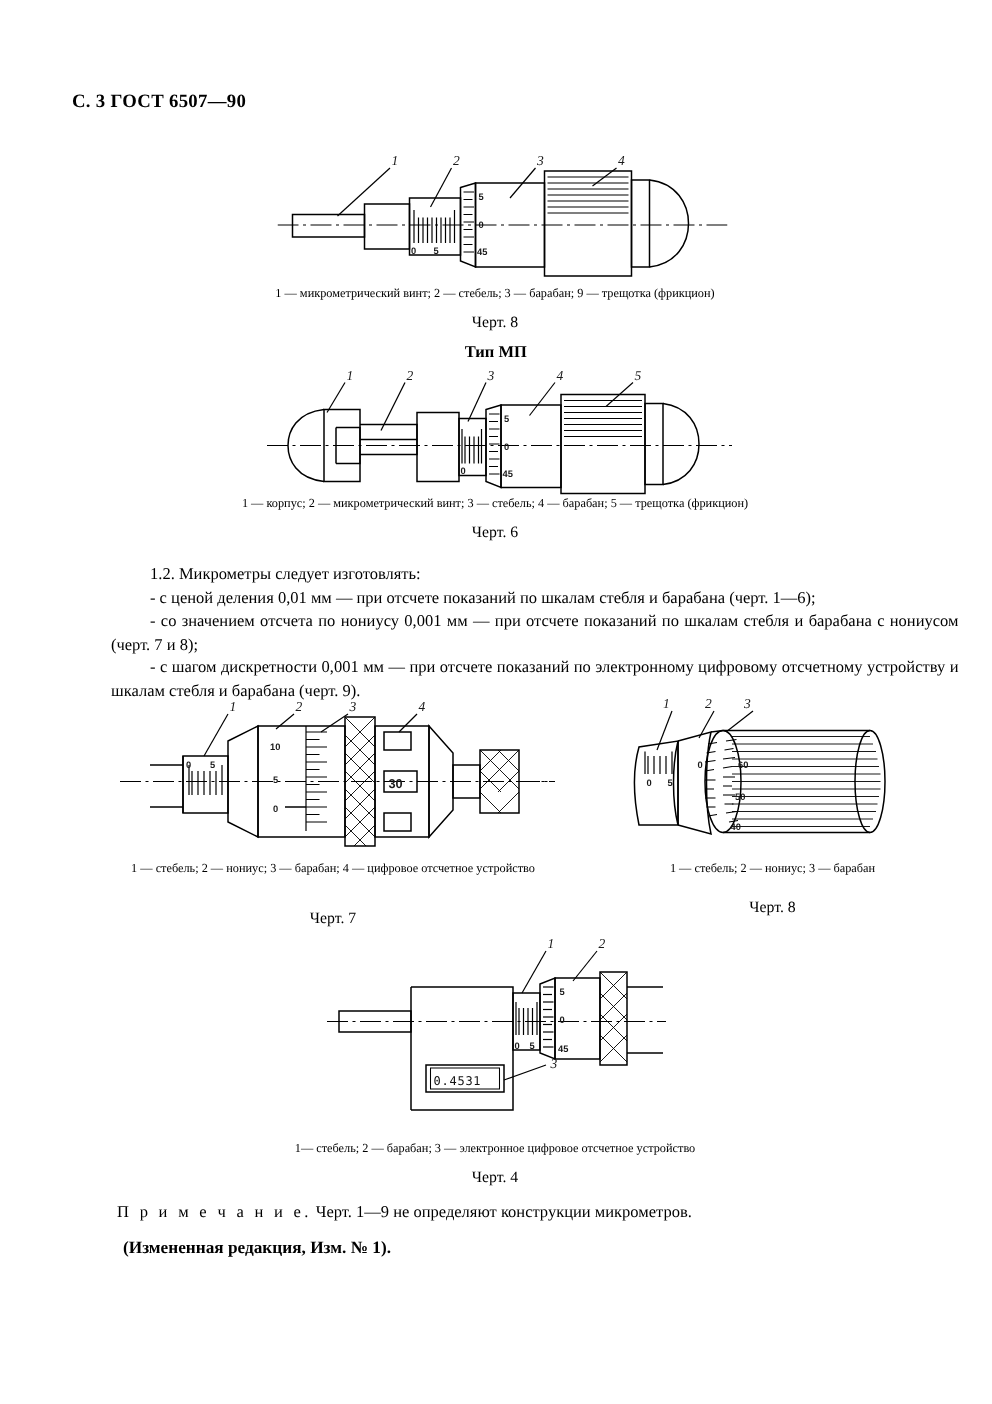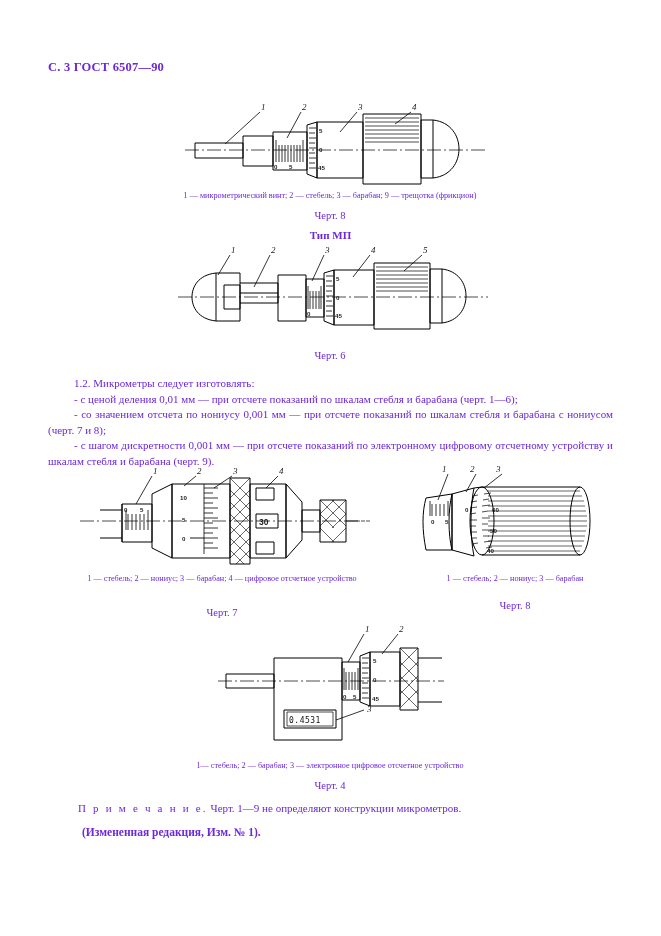--- a/index.html
+++ b/index.html
@@ -6,21 +6,21 @@
     margin: 0;
     padding: 0;
     background: #ffffff;
   }
   .page {
     position: relative;
     width: 661px;
     height: 936px;
     background: #ffffff;
     font-family: "Liberation Serif", "DejaVu Serif", serif;
-    color: #6d28d9;
+    color: #000000;
     overflow: hidden;
   }
   .page-header {
     position: absolute;
     left: 48px;
     top: 60px;
     font-size: 12.5px;
     font-weight: bold;
     letter-spacing: 0.2px;
   }
@@ -41,20 +41,21 @@
   .fig-number {
     position: absolute;
     font-size: 10.5px;
     text-align: center;
   }
   .body-text {
     position: absolute;
     font-size: 11px;
     line-height: 1.42;
     text-align: justify;
+    margin-left: 26px;
   }
   .body-text p { margin: 0; }
   .indent { text-indent: 26px; }
   .note {
     position: absolute;
     font-size: 11px;
   }
   .note .spaced { letter-spacing: 2.2px; }
   .bold-note {
     position: absolute;
@@ -245,20 +246,21 @@
       <text class="lbl" x="147" y="8">3</text>
       <text class="lbl" x="193" y="8">4</text>
       <text class="lbl" x="245" y="8">5</text>
       <text class="scl" x="129" y="71">0</text>
       <text class="scl" x="158" y="36">5</text>
       <text class="scl" x="158" y="55">0</text>
       <text class="scl" x="157" y="73">45</text>
     </svg>
   </div>
 
+  <div class="fig-caption" style="left:55px; top:330px; width:550px;">1 — корпус; 2 — микрометрический винт; 3 — стебель; 4 — барабан; 5 — трещотка (фрикцион)</div>
   <div class="fig-number" style="left:55px; top:350px; width:550px;">Черт. 6</div>
 
   <div class="body-text" style="left:48px; top:376px; width:565px;">
     <p class="indent">1.2.  Микрометры следует изготовлять:</p>
     <p class="indent">- с ценой деления 0,01 мм — при отсчете показаний по шкалам стебля и барабана (черт. 1—6);</p>
     <p class="indent">- со значением отсчета по нониусу 0,001 мм — при отсчете показаний по шкалам стебля и барабана с нониусом (черт. 7 и 8);</p>
     <p class="indent">- с шагом дискретности 0,001 мм — при отсчете показаний по электронному цифровому отсчетному устройству и шкалам стебля и барабана (черт. 9).</p>
   </div>
 
   <div class="dg" style="left:80px; top:462px;">

